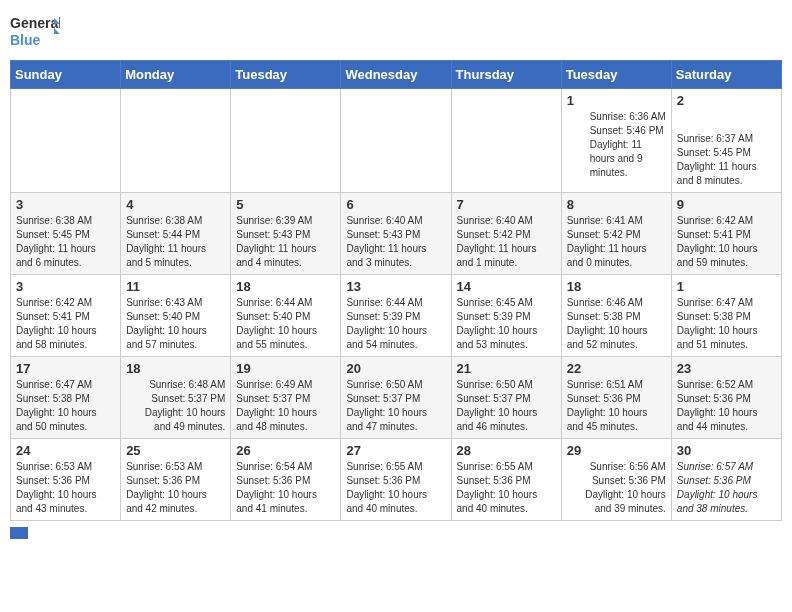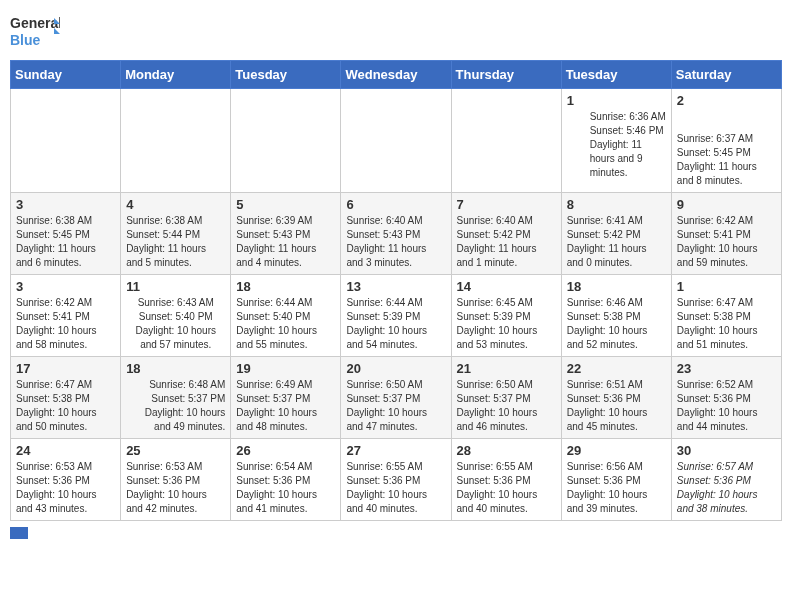--- a/index.html
+++ b/index.html
@@ -189,21 +189,21 @@
       </tr>
       <tr>
         <td>
           <span class="day-num">3</span>
           <div class="day-info" style="white-space: pre-line;">Sunrise: 6:42 AM
 Sunset: 5:41 PM
 Daylight: 10 hours and 58 minutes.</div>
         </td>
         <td>
           <span class="day-num">11</span>
-          <div class="day-info" style="white-space: pre-line; text-align: center;">Sunrise: 6:43 AM
+          <div class="day-info" style="white-space: pre-line;">Sunrise: 6:43 AM
 Sunset: 5:40 PM
 Daylight: 10 hours and 57 minutes.</div>
         </td>
         <td>
           <span class="day-num">18</span>
           <div class="day-info" style="white-space: pre-line;">Sunrise: 6:44 AM
 Sunset: 5:40 PM
 Daylight: 10 hours and 55 minutes.</div>
         </td>
         <td>
@@ -301,21 +301,21 @@
 Daylight: 10 hours and 40 minutes.</div>
         </td>
         <td>
           <span class="day-num">28</span>
           <div class="day-info" style="white-space: pre-line;">Sunrise: 6:55 AM
 Sunset: 5:36 PM
 Daylight: 10 hours and 40 minutes.</div>
         </td>
         <td>
           <span class="day-num">29</span>
-          <div class="day-info" style="white-space: pre-line;">Sunrise: 6:56 AM
+          <div class="day-info" style="white-space: pre-line; text-align: right;">Sunrise: 6:56 AM
 Sunset: 5:36 PM
 Daylight: 10 hours and 39 minutes.</div>
         </td>
         <td>
           <span class="day-num">30</span>
           <div class="day-info" style="white-space: pre-line; font-style: italic;">Sunrise: 6:57 AM
 Sunset: 5:36 PM
 Daylight: 10 hours and 38 minutes.</div>
         </td>
       </tr>

